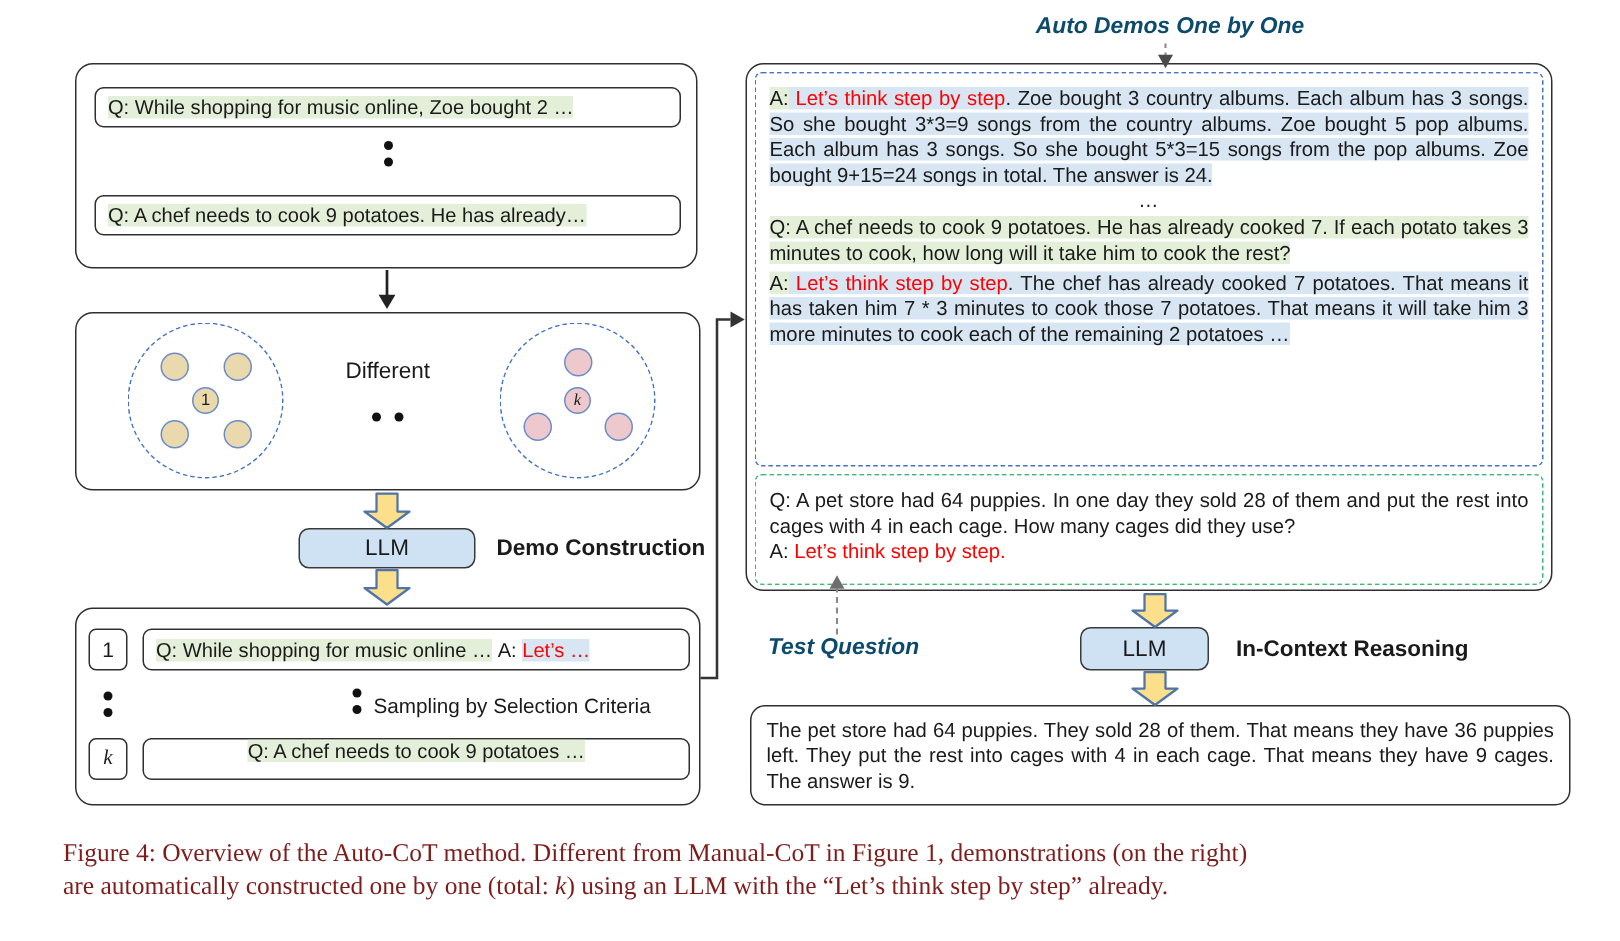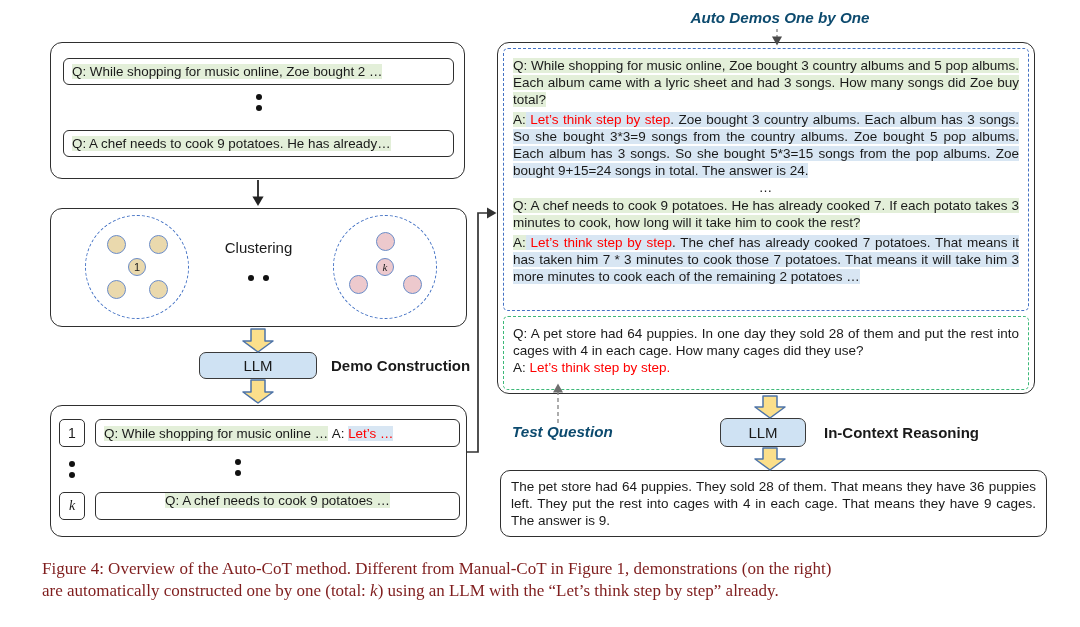--- a/index.html
+++ b/index.html
@@ -113,21 +113,21 @@
 </div>
 
 <div class="box" style="left:50px; top:208px; width:417px; height:119px;">
   <div class="cluster-circle" style="left:34px; top:6px;">
     <span class="cdot tan" style="left:21px; top:19px;"></span>
     <span class="cdot tan" style="left:63px; top:19px;"></span>
     <span class="cdot tan" style="left:21px; top:64px;"></span>
     <span class="cdot tan" style="left:63px; top:64px;"></span>
     <span class="cdot-center tan" style="left:42px; top:42px;">1</span>
   </div>
-  <div class="abs" style="left:0; right:0; top:30px; text-align:center; font-size:15px;">Clustering</div>
+  <div class="abs" style="left:0; right:0; top:30px; text-align:center; font-size:15px;">Different</div>
   <div class="hdots abs" style="left:0; right:0; top:66px; justify-content:center;">
       <i></i>
       <i></i>
     </div>
   <div class="cluster-circle" style="left:282px; top:6px;">
     <span class="cdot pink" style="left:42px; top:16px;"></span>
     <span class="cdot pink" style="left:15px; top:59px;"></span>
     <span class="cdot pink" style="left:69px; top:59px;"></span>
     <span class="cdot-center pink ital-k" style="left:42px; top:42px;">k</span>
   </div>
@@ -142,32 +142,32 @@
     <span class="hl-green">Q: While shopping for music online …</span>&nbsp;<span>A:</span>&nbsp;<span class="red hl-blue">Let’s …</span>
   </div>
   <div class="vdots abs" style="left:18px; top:50px;">
       <i></i>
       <i></i>
     </div>
   <div class="vdots abs" style="left:184px; top:48px;">
       <i></i>
       <i></i>
     </div>
+  <div class="abs" style="left:198px; top:57px; font-size:13.8px; white-space:nowrap;">Sampling by Selection Criteria</div>
   <div class="idx ital-k" style="left:8px; top:86px;">k</div>
   <div class="chip" style="left:44px; top:86px; width:365px; height:28px;flex-direction:column;">
     <span class="hl-green">Q: A chef needs to cook 9 potatoes …</span>&nbsp;<span>A:</span>&nbsp;<span class="red hl-blue">Let’s …</span>
   </div>
 </div>
 
 <div class="blue-label" style="left:600px; top:9px; width:360px; text-align:center;">Auto Demos One by One</div>
 
 <div class="box" style="left:497px; top:42px; width:538px; height:352px;">
 
   <div class="dashed-blue-box">
-    <p class="para demo-q"><span class="hl-green">Q: While shopping for music online, Zoe bought 3 country albums and 5 pop albums. Each album came with a lyric sheet and had 3 songs. How many songs did Zoe buy total?</span></p>
     <p class="para demo-a"><span class="hl-green">A:</span><span class="hl-blue"> <span class="red">Let’s think step by step</span><span>. Zoe bought 3 country albums. Each album has 3 songs. So she bought 3*3=9 songs from the country albums. Zoe bought 5 pop albums. Each album has 3 songs. So she bought 5*3=15 songs from the pop albums. Zoe bought 9+15=24 songs in total. The answer is 24.</span></span></p>
     <div class="ellipsis-line">…</div>
     <p class="para demo-q"><span class="hl-green">Q: A chef needs to cook 9 potatoes. He has already cooked 7. If each potato takes 3 minutes to cook, how long will it take him to cook the rest?</span></p>
     <p class="para demo-a"><span class="hl-green">A:</span><span class="hl-blue"> <span class="red">Let’s think step by step</span><span>. The chef has already cooked 7 potatoes. That means it has taken him 7 * 3 minutes to cook those 7 potatoes. That means it will take him 3 more minutes to cook each of the remaining 2 potatoes …</span></span></p>
   </div>
 
   <div class="dashed-green-box">
     <p class="para">Q: A pet store had 64 puppies. In one day they sold 28 of them and put the rest into cages with 4 in each cage. How many cages did they use?</p>
     <p class="para"><span>A:</span> <span class="red">Let’s think step by step.</span></p>
   </div>

